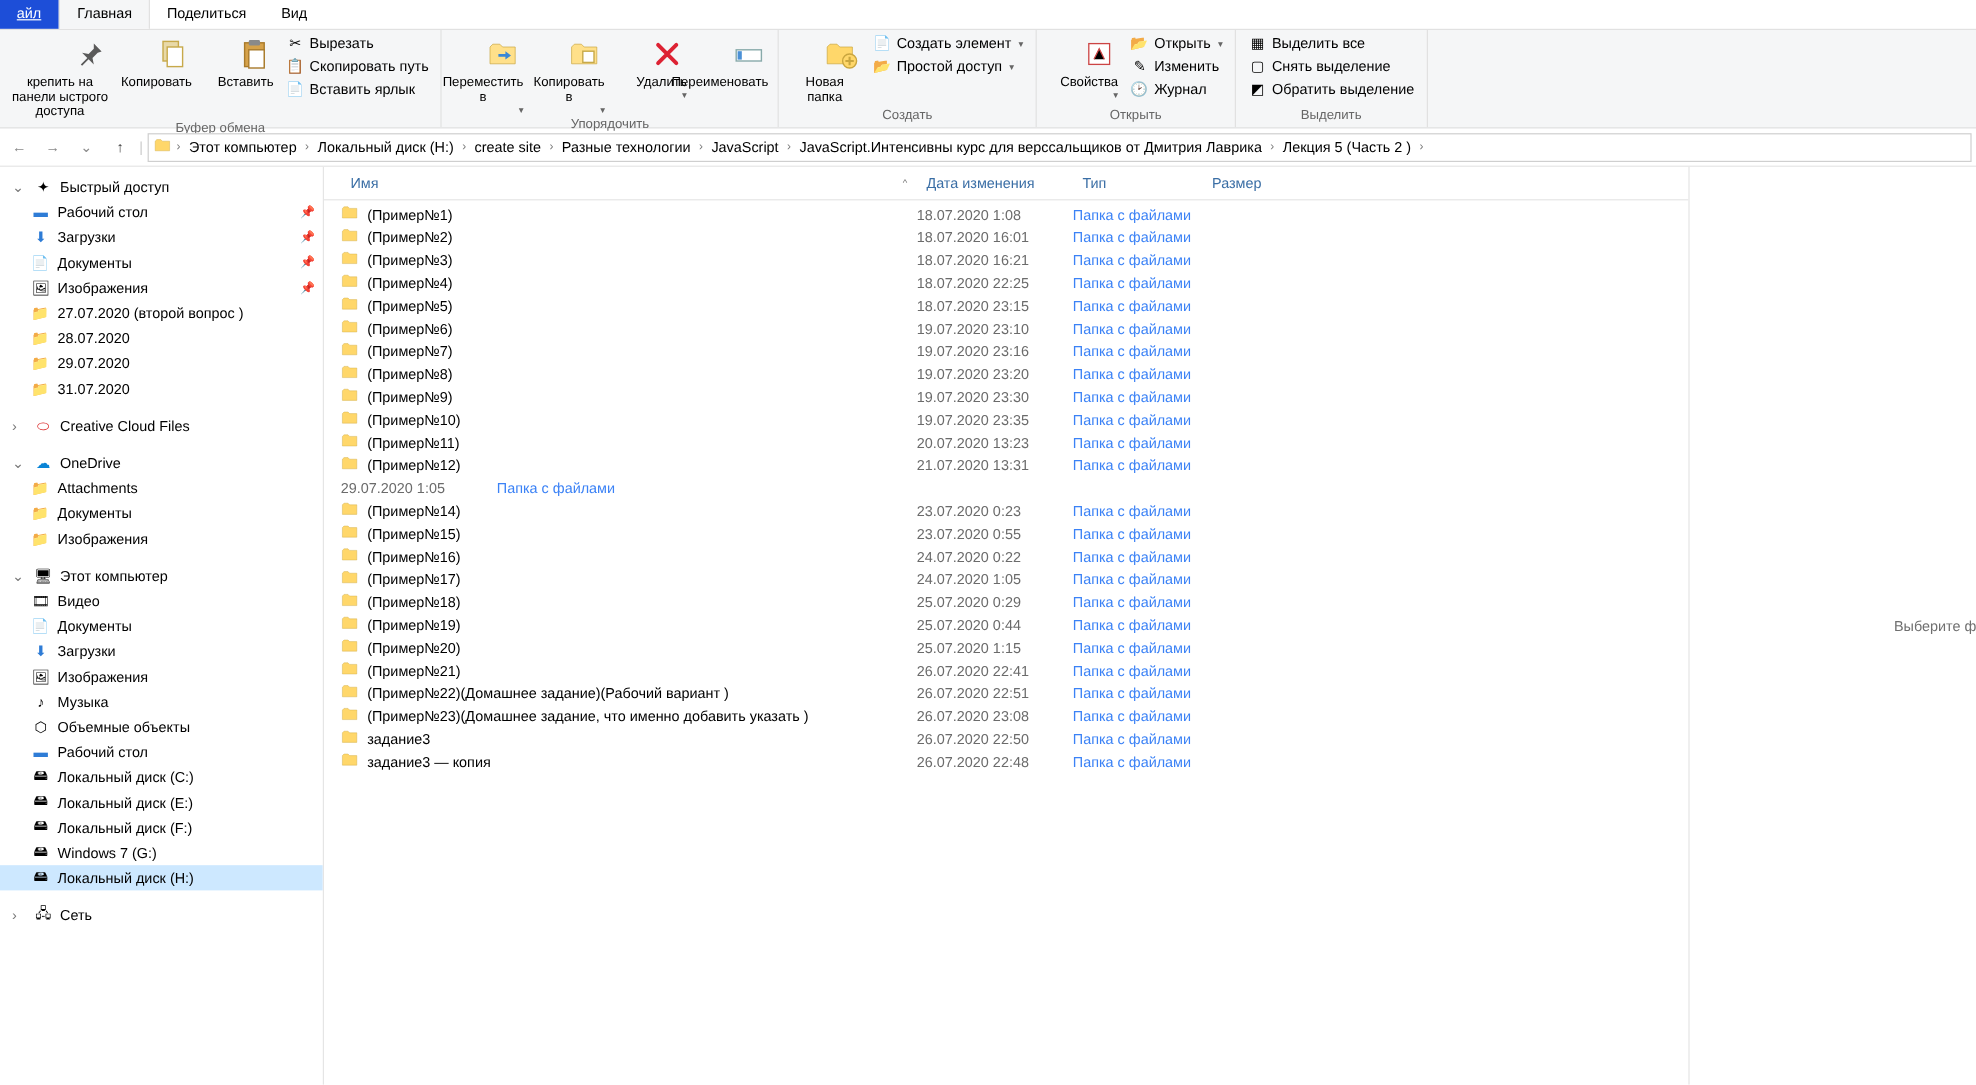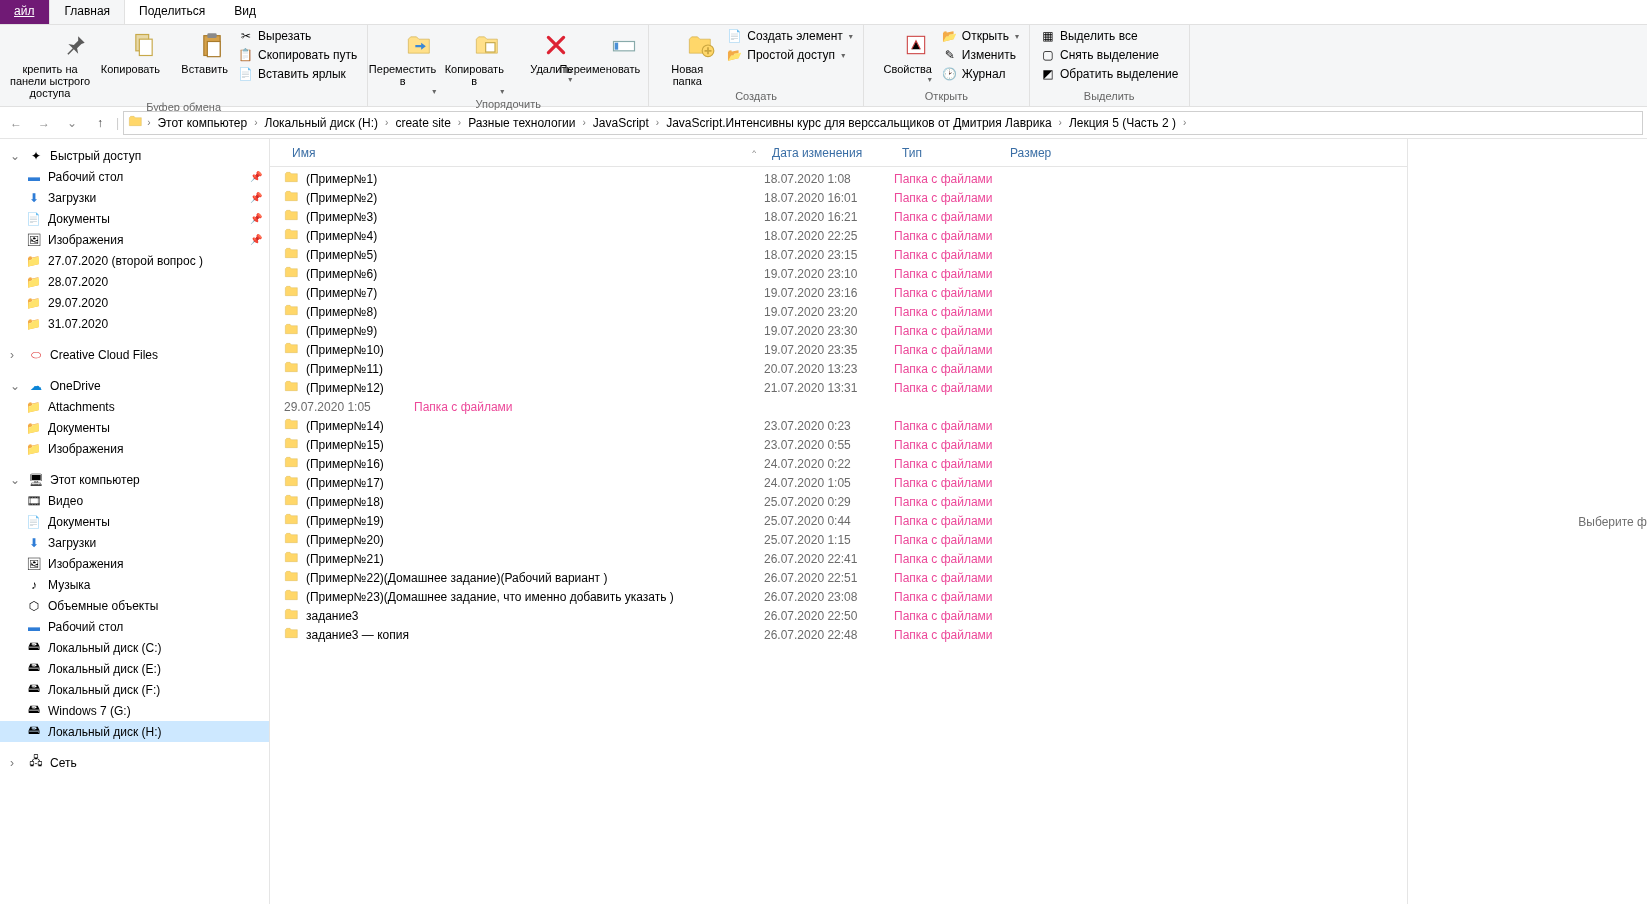--- a/index.html
+++ b/index.html
@@ -1,21 +1,21 @@
 <!DOCTYPE html>
 <html><head>
 <meta charset="utf-8">
 <style>
 * { margin: 0; padding: 0; box-sizing: border-box; font-family: "Segoe UI", Tahoma, sans-serif; font-size: 12px; }
 body { background: #fff; overflow: hidden; width: 1647px; height: 904px; }
 
 
 .tabs { display: flex; height: 25px; background: #fff; border-bottom: 1px solid #e1e1e1; }
 .tab { padding: 4px 14px; cursor: pointer; border-right: 1px solid transparent; }
-.tab.file { background: #701a75; color: #fff; text-decoration: underline; }
+.tab.file { background: #1d4ed8; color: #fff; text-decoration: underline; }
 .tab.active { background: #f5f6f7; border-left: 1px solid #e1e1e1; border-right: 1px solid #e1e1e1; }
 
 
 .ribbon { display: flex; height: 82px; background: #f5f6f7; border-bottom: 1px solid #e1e1e1; }
 .group { display: flex; flex-direction: column; padding: 2px 6px; border-right: 1px solid #e1e1e1; }
 .group-body { flex: 1; display: flex; align-items: flex-start; gap: 4px; }
 .group-label { text-align: center; color: #666; font-size: 11px; padding-bottom: 2px; }
 .bigbtn { display: flex; flex-direction: column; align-items: flex-end; justify-content: flex-start; width: 64px; padding: 2px; cursor: pointer; }
 .bigbtn .ico { width: 32px; height: 32px; display: flex; align-items: center; justify-content: center; margin-bottom: 2px; }
 .bigbtn .lbl { text-align: center; line-height: 1.1; font-size: 11px; }
@@ -55,21 +55,21 @@
 .col { color: #3a6ea5; padding: 0 8px; cursor: pointer; display:flex; align-items:center; gap:6px; }
 .col.name { width: 480px; }
 .col.date { width: 130px; }
 .col.type { width: 108px; }
 .col.size { width: 80px; }
 .sortind { font-size: 8px; color: #6f6f6f; }
 .rows { padding-top: 2px; }
 .row { display: flex; align-items: center; height: 19px; padding-left: 14px; cursor: pointer; }
 .row .c-name { width: 480px; display: flex; align-items: center; gap: 6px; }
 .row .c-date { width: 130px; color: #6b6b6b; }
-.row .c-type { width: 108px; color: #ec4899; }
+.row .c-type { width: 108px; color: #3b82f6; }
 .row .c-size { width: 80px; }
 
 
 .svg-folder { fill: #ffd76a; stroke: #caa63f; stroke-width: 0.5; }
 .svg-folder-open { fill: #ffe08a; stroke: #caa63f; stroke-width: 0.5; }
 
 </style>
 </head>
 <body>
 

